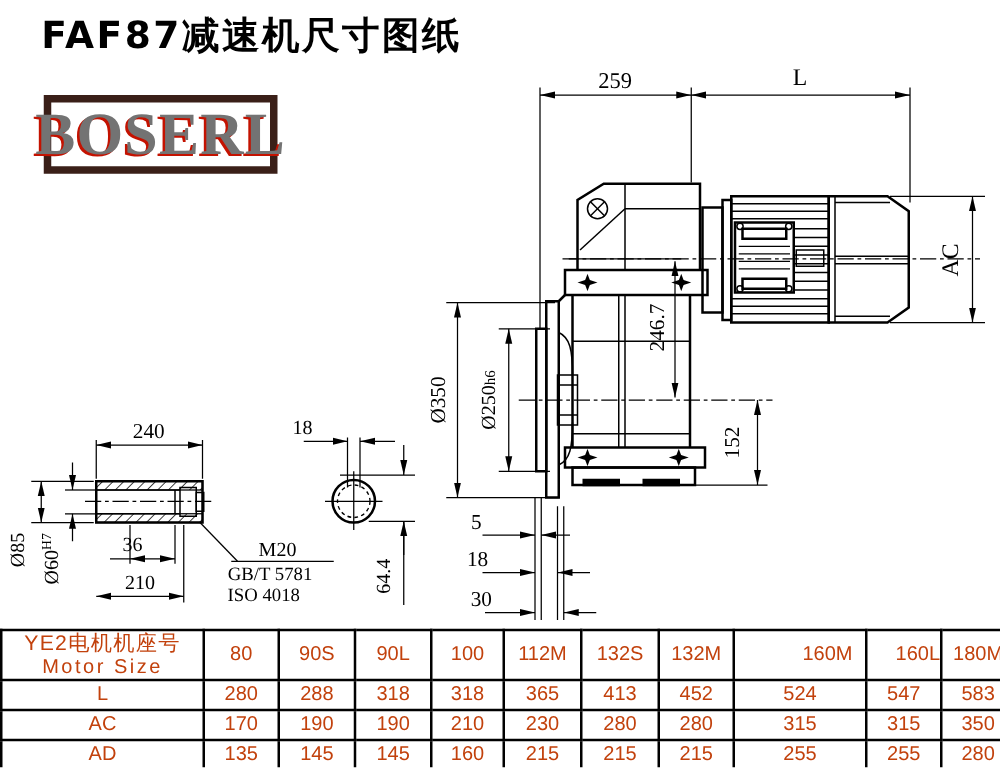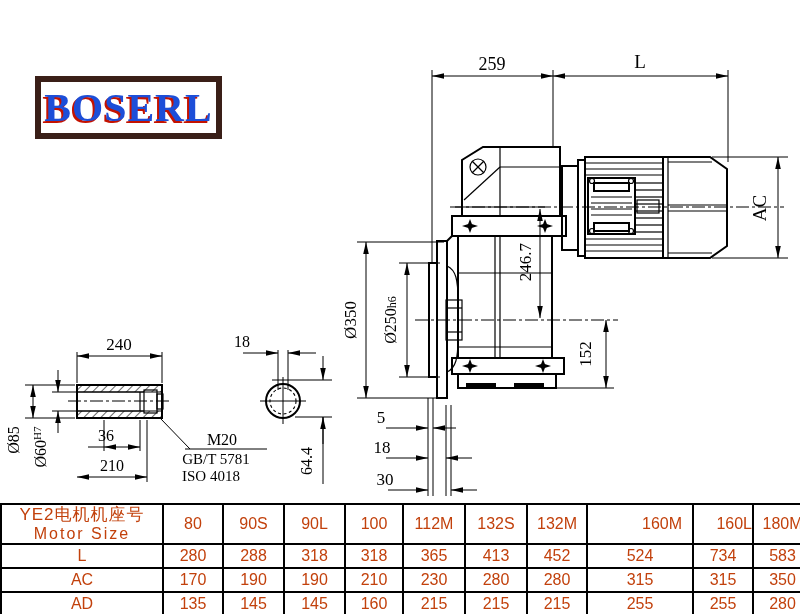--- a/index.html
+++ b/index.html
@@ -2,22 +2,22 @@
 <html><head>
 <meta charset="utf-8">
 <style>
   html,body{margin:0;padding:0;background:#fff;}
   .page{position:relative;width:800px;height:614px;background:#fff;overflow:hidden;
         font-family:"Liberation Sans",sans-serif;}
   .title{position:absolute;left:33px;top:8px;font-size:30px;font-weight:bold;color:#000;
          letter-spacing:2px;font-family:"DejaVu Sans",sans-serif;white-space:nowrap;}
   .logo{position:absolute;left:35px;top:76px;width:175px;height:51px;border:6px solid #3a1f18;
         background:#fff;display:flex;align-items:center;justify-content:center;}
-  .logo-text{font-family:"Liberation Serif","DejaVu Serif",serif;font-weight:bold;font-size:40px;
-        line-height:1;color:#1d4ed8;text-shadow:-2px 2px 0 #c41200;letter-spacing:1px;}
+  .logo-text{font-family:"Liberation Serif","DejaVu Serif",serif;font-weight:bold;font-size:48px;
+        line-height:1;color:#737373;text-shadow:-2px 2px 0 #c41200;letter-spacing:1px;}
   svg.draw{position:absolute;left:0;top:0;}
   .ol{stroke:#000;stroke-width:2;fill:none;stroke-linejoin:miter;}
   .il{stroke:#000;stroke-width:1.2;fill:none;}
   .tl{stroke:#000;stroke-width:1;fill:none;}
   .dl{stroke:#000;stroke-width:1;fill:none;}
   .cl{stroke:#000;stroke-width:1;fill:none;stroke-dasharray:13 3 3 3;}
   .dsh{stroke:#000;stroke-width:1.1;fill:none;stroke-dasharray:3 2.6;}
   .blk{fill:#000;stroke:none;}
   text.d{font-family:"Liberation Serif","DejaVu Serif",serif;fill:#000;}
   table.size{position:absolute;left:0;top:503px;width:800px;height:111px;border-collapse:collapse;
@@ -30,20 +30,21 @@
   td.hdr .cn{font-size:17px;letter-spacing:1px;}
   td.hdr .en{font-size:16px;letter-spacing:2px;}
   td.col-hdr{font-size:17px;}
   td.row-label{font-size:17px;}
 </style>
 </head>
 <body>
 
 <div class="page">
 
+  <div class="title">FAF87减速机尺寸图纸</div>
 
   <div class="logo">
     <span class="logo-text">BOSERL</span>
   </div>
 
   <svg class="draw" width="800" height="503" viewBox="0 0 800 503">
     <defs>
       <marker id="arr" viewBox="0 0 12 8" refX="12" refY="4" markerWidth="12" markerHeight="8" markerUnits="userSpaceOnUse" orient="auto-start-reverse">
         <path d="M12,4 L0,1.2 L0,6.8 Z" fill="#000"></path>
       </marker>
@@ -274,21 +275,21 @@
     <tr>
           <td class="row-label">L</td>
           <td>280</td>
           <td>288</td>
           <td>318</td>
           <td>318</td>
           <td>365</td>
           <td>413</td>
           <td>452</td>
           <td>524</td>
-          <td>734</td>
+          <td>547</td>
           <td>583</td>
           <td>616</td>
         </tr>
         <tr>
           <td class="row-label">AC</td>
           <td>170</td>
           <td>190</td>
           <td>190</td>
           <td>210</td>
           <td>230</td>

